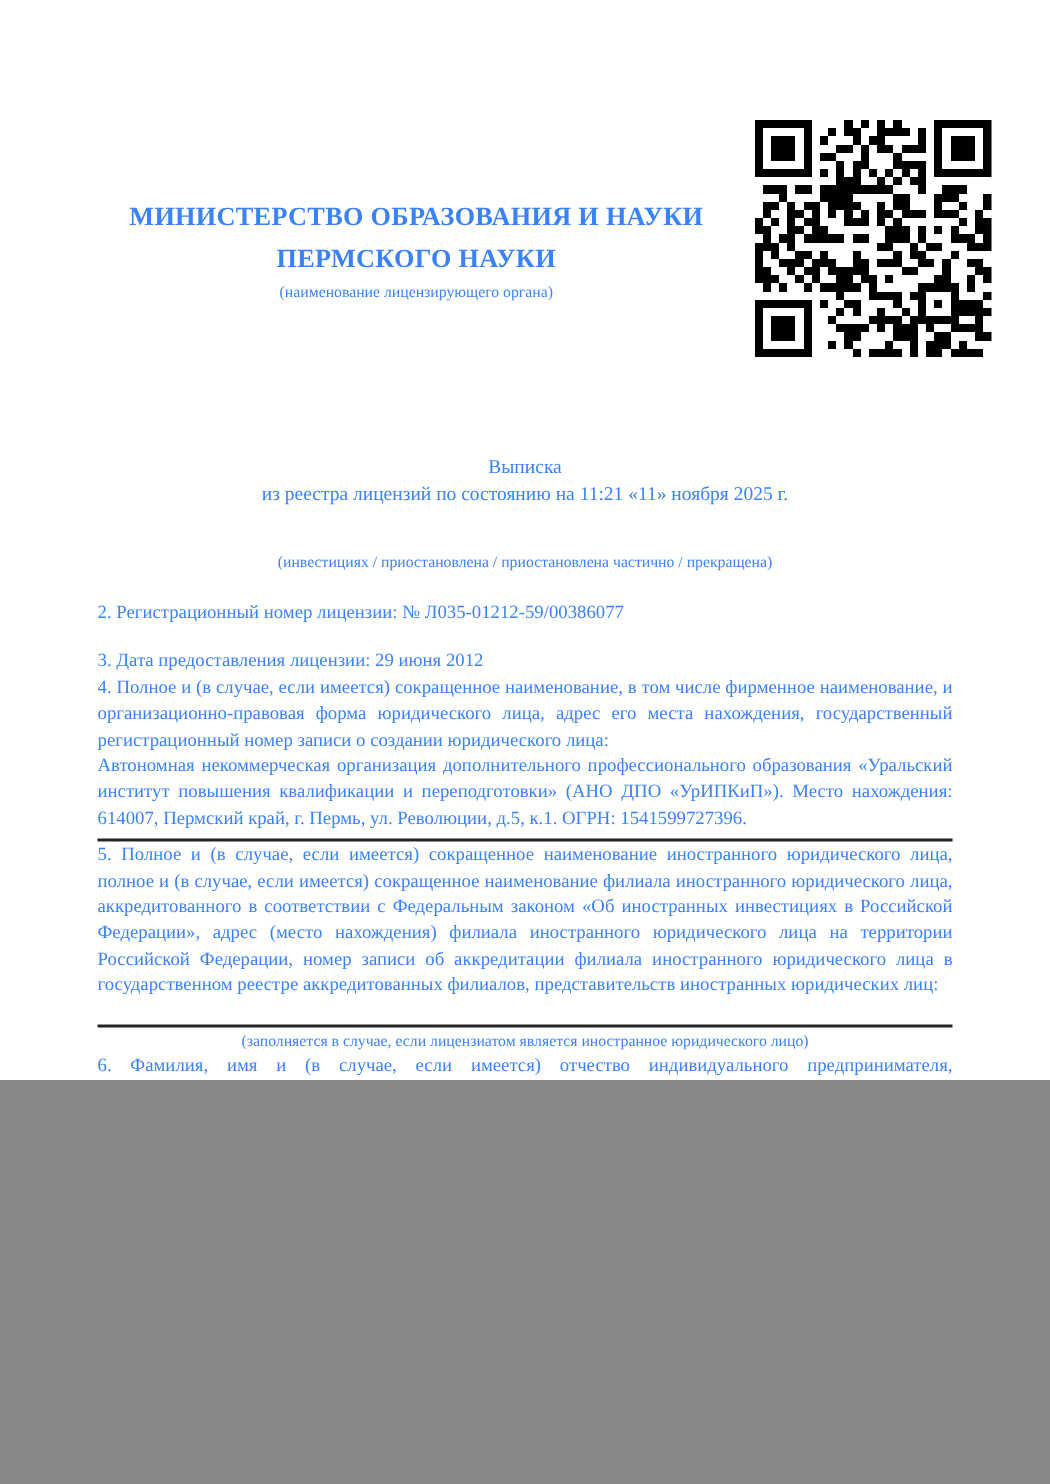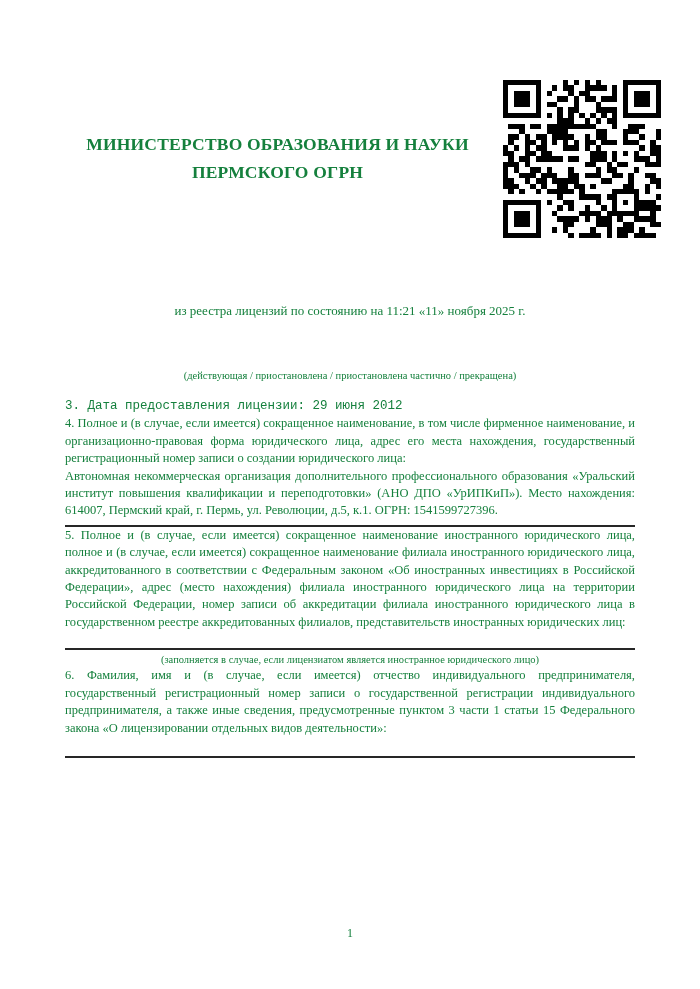--- a/index.html
+++ b/index.html
@@ -1,24 +1,24 @@
 <!DOCTYPE html>
 <html><head>
 <meta charset="utf-8">
 <style>
   * { margin: 0; padding: 0; box-sizing: border-box; }
   html, body { background: #888; }
   .page {
     position: relative;
     width: 700px;
-    height: 989px;
+    height: 720px;
     margin: 0 auto;
     background: #ffffff;
     font-family: "Liberation Serif", "DejaVu Serif", serif;
-    color: #15803d;
+    color: #3b82f6;
     overflow: hidden;
   }
   .qr {
     position: absolute;
     top: 80px;
     left: 503px;
     width: 158px;
     height: 158px;
   }
   .ministry {
@@ -63,21 +63,21 @@
     line-height: 15px;
     text-align: center;
     margin-top: 2px;
   }
   .rule {
     height: 0;
     border-top: 2px solid #262626;
   }
   .mt8  { margin-top: 8px; }
   .mt13 { }
-  .mt15 { margin-top: 15px; font-family: Liberation Mono, monospace; }
+  .mt15 { margin-top: 15px; }
   .mt17 { margin-top: 17px; }
   .rule-tight { margin-top: 5px; }
   .rule-gap17 { margin-top: 17px; }
   .rule-gap19 { margin-top: 19px; }
   .page-number {
     position: absolute;
     top: 926px;
     left: 0;
     width: 700px;
     text-align: center;
@@ -507,33 +507,38 @@
         <rect x="21" y="28" width="1" height="1"></rect>
         <rect x="22" y="28" width="1" height="1"></rect>
         <rect x="24" y="28" width="1" height="1"></rect>
         <rect x="25" y="28" width="1" height="1"></rect>
         <rect x="26" y="28" width="1" height="1"></rect>
         <rect x="27" y="28" width="1" height="1"></rect>
       </svg></div>
 
   <div class="ministry">
     <div class="big">МИНИСТЕРСТВО ОБРАЗОВАНИЯ И НАУКИ</div>
-    <div class="big">ПЕРМСКОГО ОГРН</div>
+    <div class="big">ПЕРМСКОГО НАУКИ</div>
+    <div class="small-caption">(наименование лицензирующего органа)</div>
   </div>
 
   <div class="doc-title">
+    <div>Выписка</div>
     <div>из реестра лицензий по состоянию на 11:21 «11» ноября 2025 г.</div>
   </div>
 
   <div class="content">
 
     <div class="mt8">
-      <div class="caption">(действующая / приостановлена / приостановлена частично / прекращена)</div>
+      <div class="caption">(инвестициях / приостановлена / приостановлена частично / прекращена)</div>
     </div>
 
+    <div class="mt17">
+      <div class="item-label">2. Регистрационный номер лицензии: № Л035-01212-59/00386077</div>
+    </div>
 
     <div class="mt15">
       <div class="item-label">3. Дата предоставления лицензии: 29 июня 2012</div>
     </div>
 
     <div class="mt13">
       <div class="just">4. Полное и (в случае, если имеется) сокращенное наименование, в том числе фирменное наименование, и организационно-правовая форма юридического лица, адрес его места нахождения, государственный регистрационный номер записи о создании юридического лица:</div>
       <div class="just">Автономная некоммерческая организация дополнительного профессионального образования «Уральский институт повышения квалификации и переподготовки» (АНО ДПО «УрИПКиП»). Место нахождения: 614007, Пермский край, г. Пермь, ул. Революции, д.5, к.1. ОГРН: 1541599727396.</div>
       <div class="rule rule-tight"></div>
     </div>

